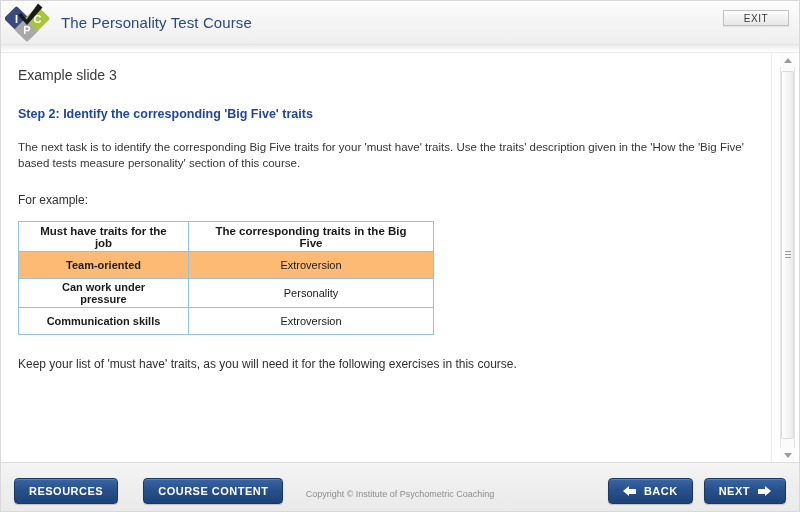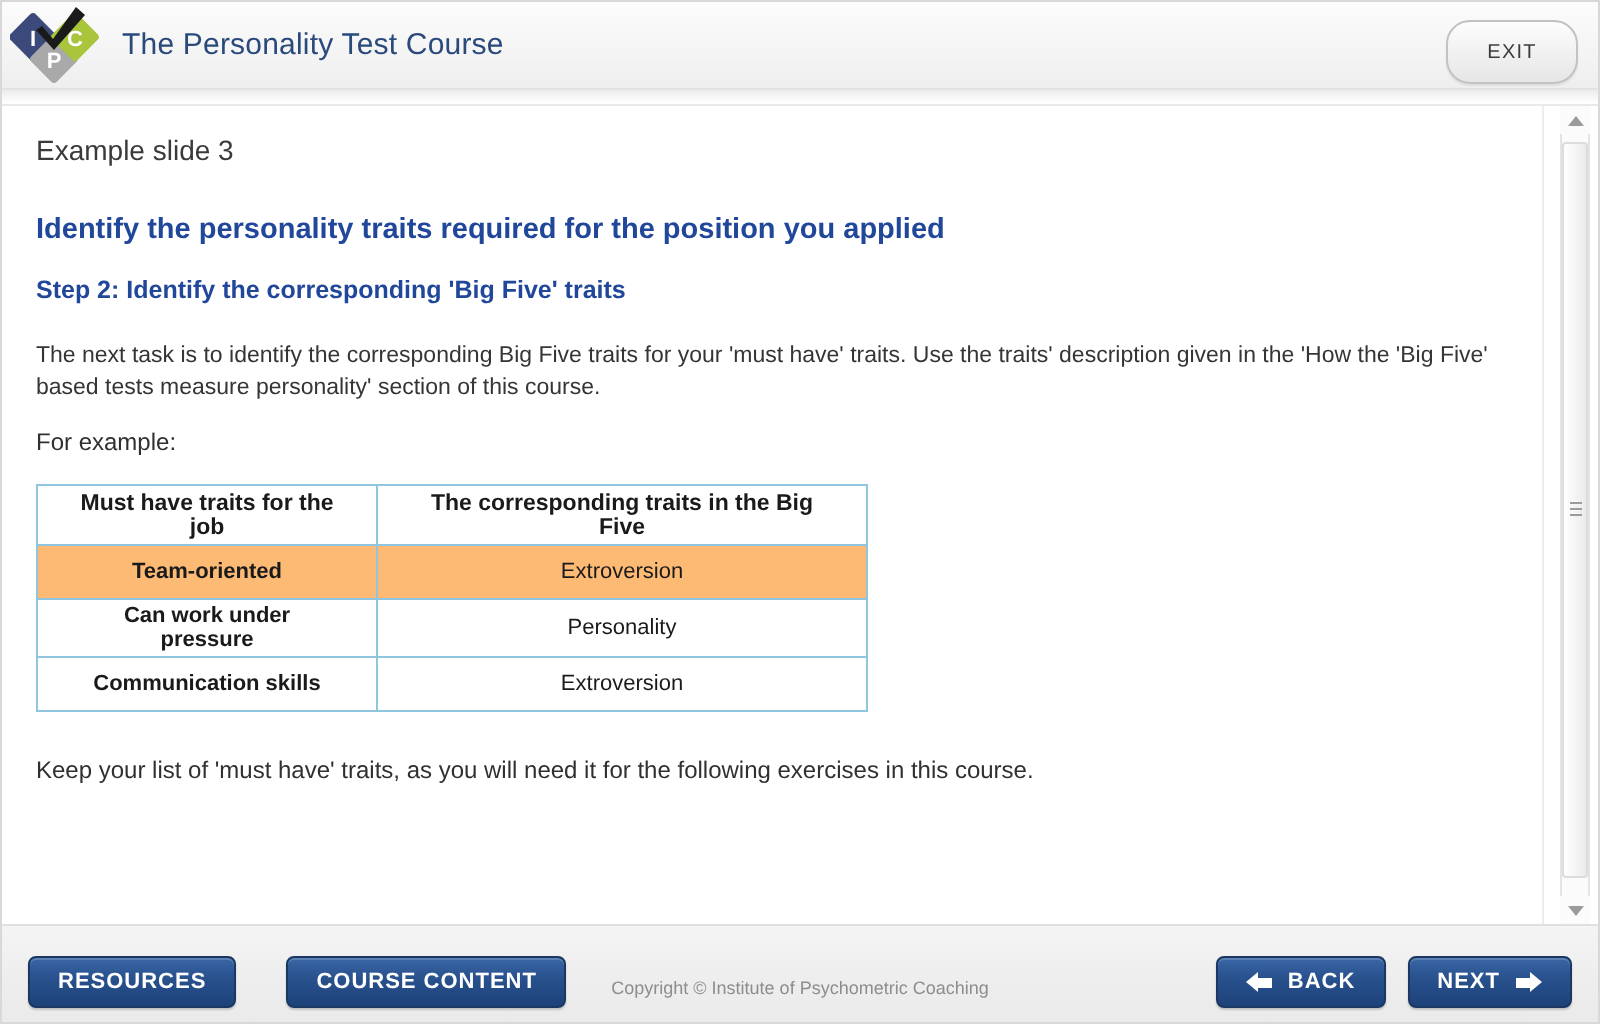--- a/index.html
+++ b/index.html
@@ -45,23 +45,23 @@
     letter-spacing: .1px;
     margin-left: 10px;
     white-space: nowrap;
   }
 
   .exit-btn {
     position: absolute;
     right: 10px;
     top: 9px;
     width: 66px;
-    height: 32px;
+    height: 16px;
     border: 1px solid #c2c2c2;
-    border-radius: 12px;
+    border-radius: 0;
     background: linear-gradient(to bottom, #fdfdfd 0%, #f1f1f1 50%, #e6e6e6 100%);
     color: #3b3b3b;
     font-size: 10px;
     letter-spacing: .6px;
     display: flex;
     align-items: center;
     justify-content: center;
     box-shadow: 0 1px 1px rgba(0,0,0,.07);
     cursor: pointer;
   }
@@ -105,21 +105,21 @@
     font-weight: bold;
     color: #21479b;
     margin-bottom: 19px;
   }
 
   .para {
     font-size: 11.5px;
     color: #353535;
     line-height: 15.5px;
     max-width: 752px;
-    margin-bottom: 12px;
+    margin-bottom: 22px;
   }
 
   .para-example {
     font-size: 12px;
     color: #303030;
     margin-bottom: 14px;
   }
 
   .para-foot {
     font-size: 12px;
@@ -341,21 +341,20 @@
   </div>
 
   <div class="header-shade"></div>
 
   <div class="body-wrap">
 
     <div class="content">
 
       <div class="slide-label">Example slide 3</div>
 
-      <div class="h-main">Identify the personality traits required for the position you applied</div>
 
       <div class="h-step">Step 2: Identify the corresponding 'Big Five' traits</div>
 
       <div class="para">The next task is to identify the corresponding Big Five traits for your 'must have' traits. Use the traits' description given in the 'How the 'Big Five' based tests measure personality' section of this course.</div>
 
       <div class="para-example">For example:</div>
 
       <table class="traits">
         <colgroup>
             <col class="c1">

